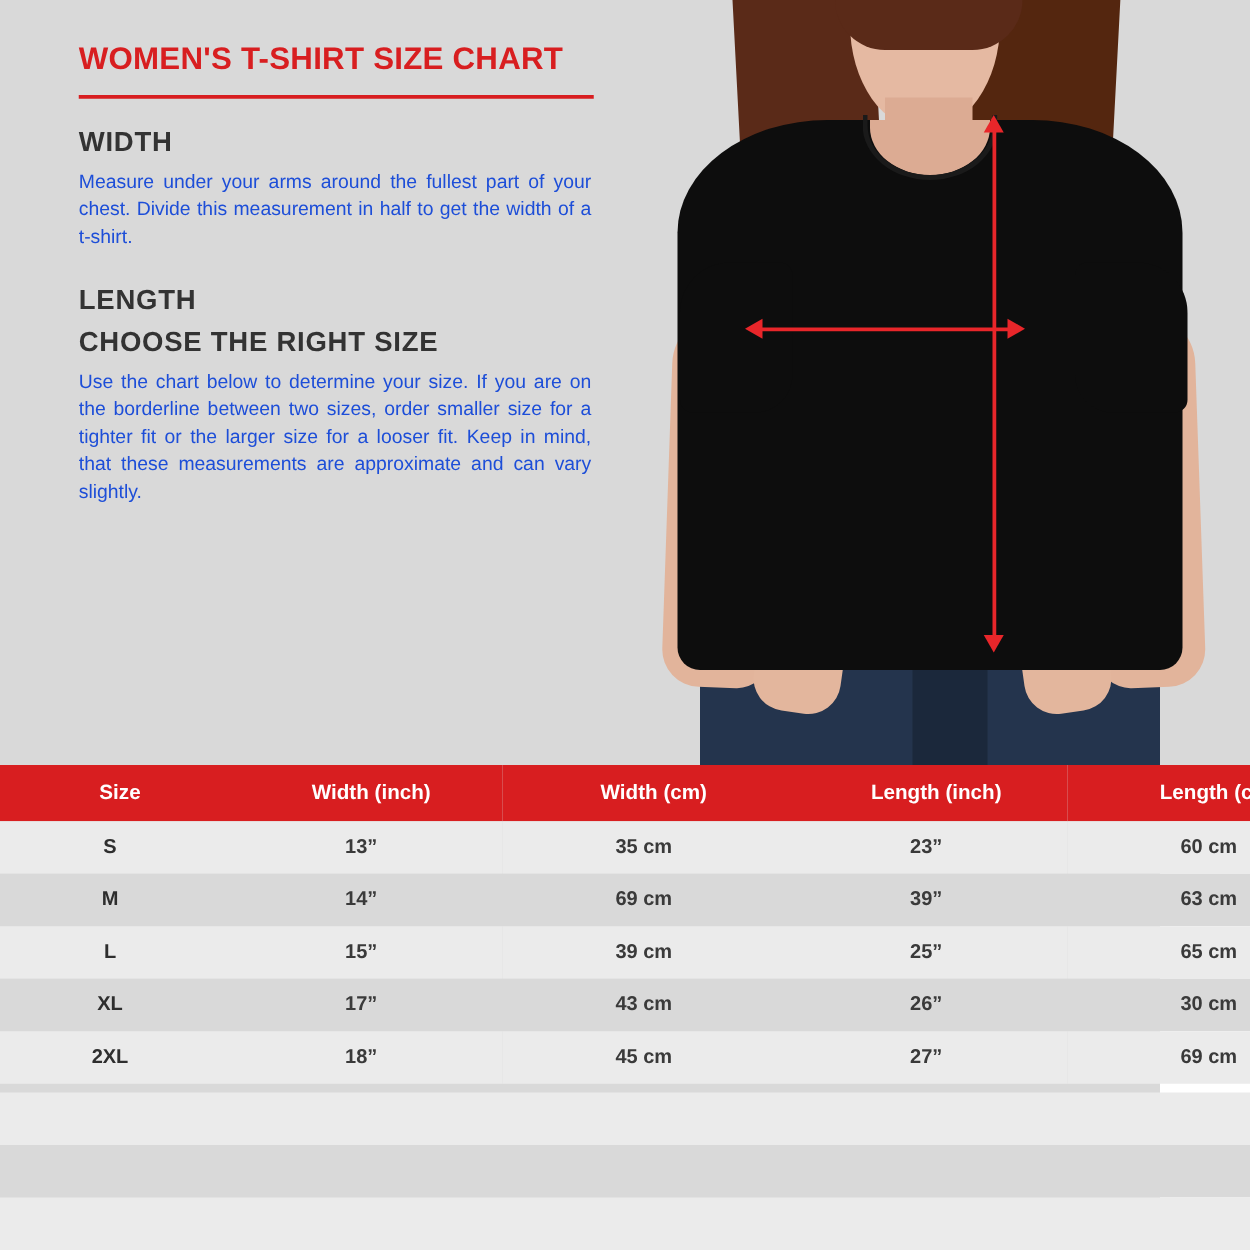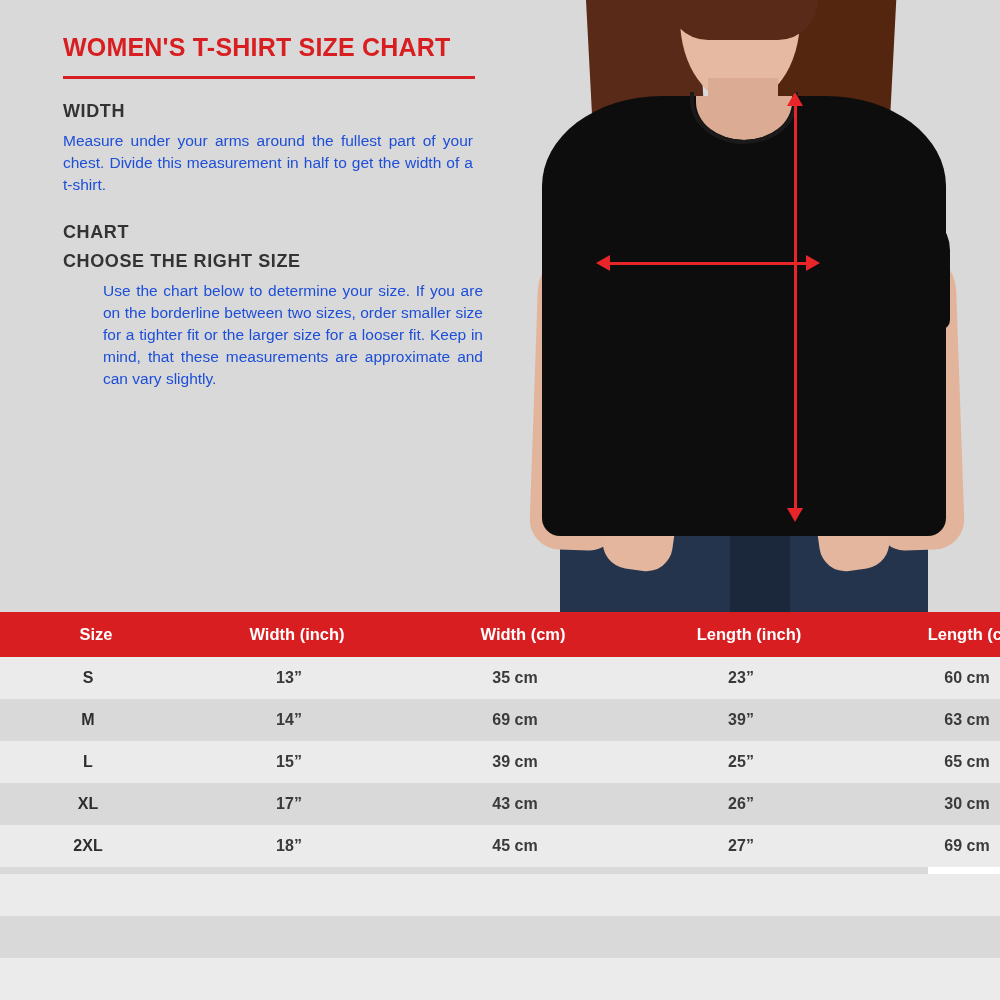--- a/index.html
+++ b/index.html
@@ -48,34 +48,34 @@
     line-height: 1.1;
   }
   #title-rule {
     width: 412px;
     height: 3px;
     background: #d81e20;
     margin-bottom: 22px;
   }
   .section-head {
     color: #333333;
-    font-size: 18px;
+    font-size: 22px;
     font-weight: bold;
     letter-spacing: 0.6px;
     margin: 0 0 8px 0;
   }
   .section-body {
     color: #1d4ed8;
     font-size: 15.5px;
     line-height: 1.42;
     margin: 0 0 26px 0;
     text-align: justify;
     max-width: 410px;
   }
-  .section-body.last { margin-bottom: 0; margin-left: 40px; }
+  .section-body.last { margin-bottom: 0; }
 
   
   #model-area {
     position: absolute;
     left: 500px;
     top: 0;
     width: 500px;
     height: 612px;
     overflow: hidden;
     background: #d9d9d9;
@@ -300,21 +300,21 @@
 
   <div id="top-area">
 
     <div id="info-panel">
       <h1 id="chart-title">WOMEN'S T-SHIRT SIZE CHART</h1>
       <div id="title-rule"></div>
 
       <h2 class="section-head">WIDTH</h2>
       <p class="section-body">Measure under your arms around the fullest part of your chest. Divide this measurement in half to get the width of a t-shirt.</p>
 
-      <h2 class="section-head">CHART</h2>
+      <h2 class="section-head">LENGTH</h2>
 
       <h2 class="section-head">CHOOSE THE RIGHT SIZE</h2>
       <p class="section-body last">Use the chart below to determine your size. If you are on the borderline between two sizes, order smaller size for a tighter fit or the larger size for a looser fit. Keep in mind, that these measurements are approximate and can vary slightly.</p>
     </div>
 
     <div id="model-area">
       <div id="hair-left"></div>
       <div id="hair-right"></div>
       <div id="head"></div>
       <div id="lips"></div>

